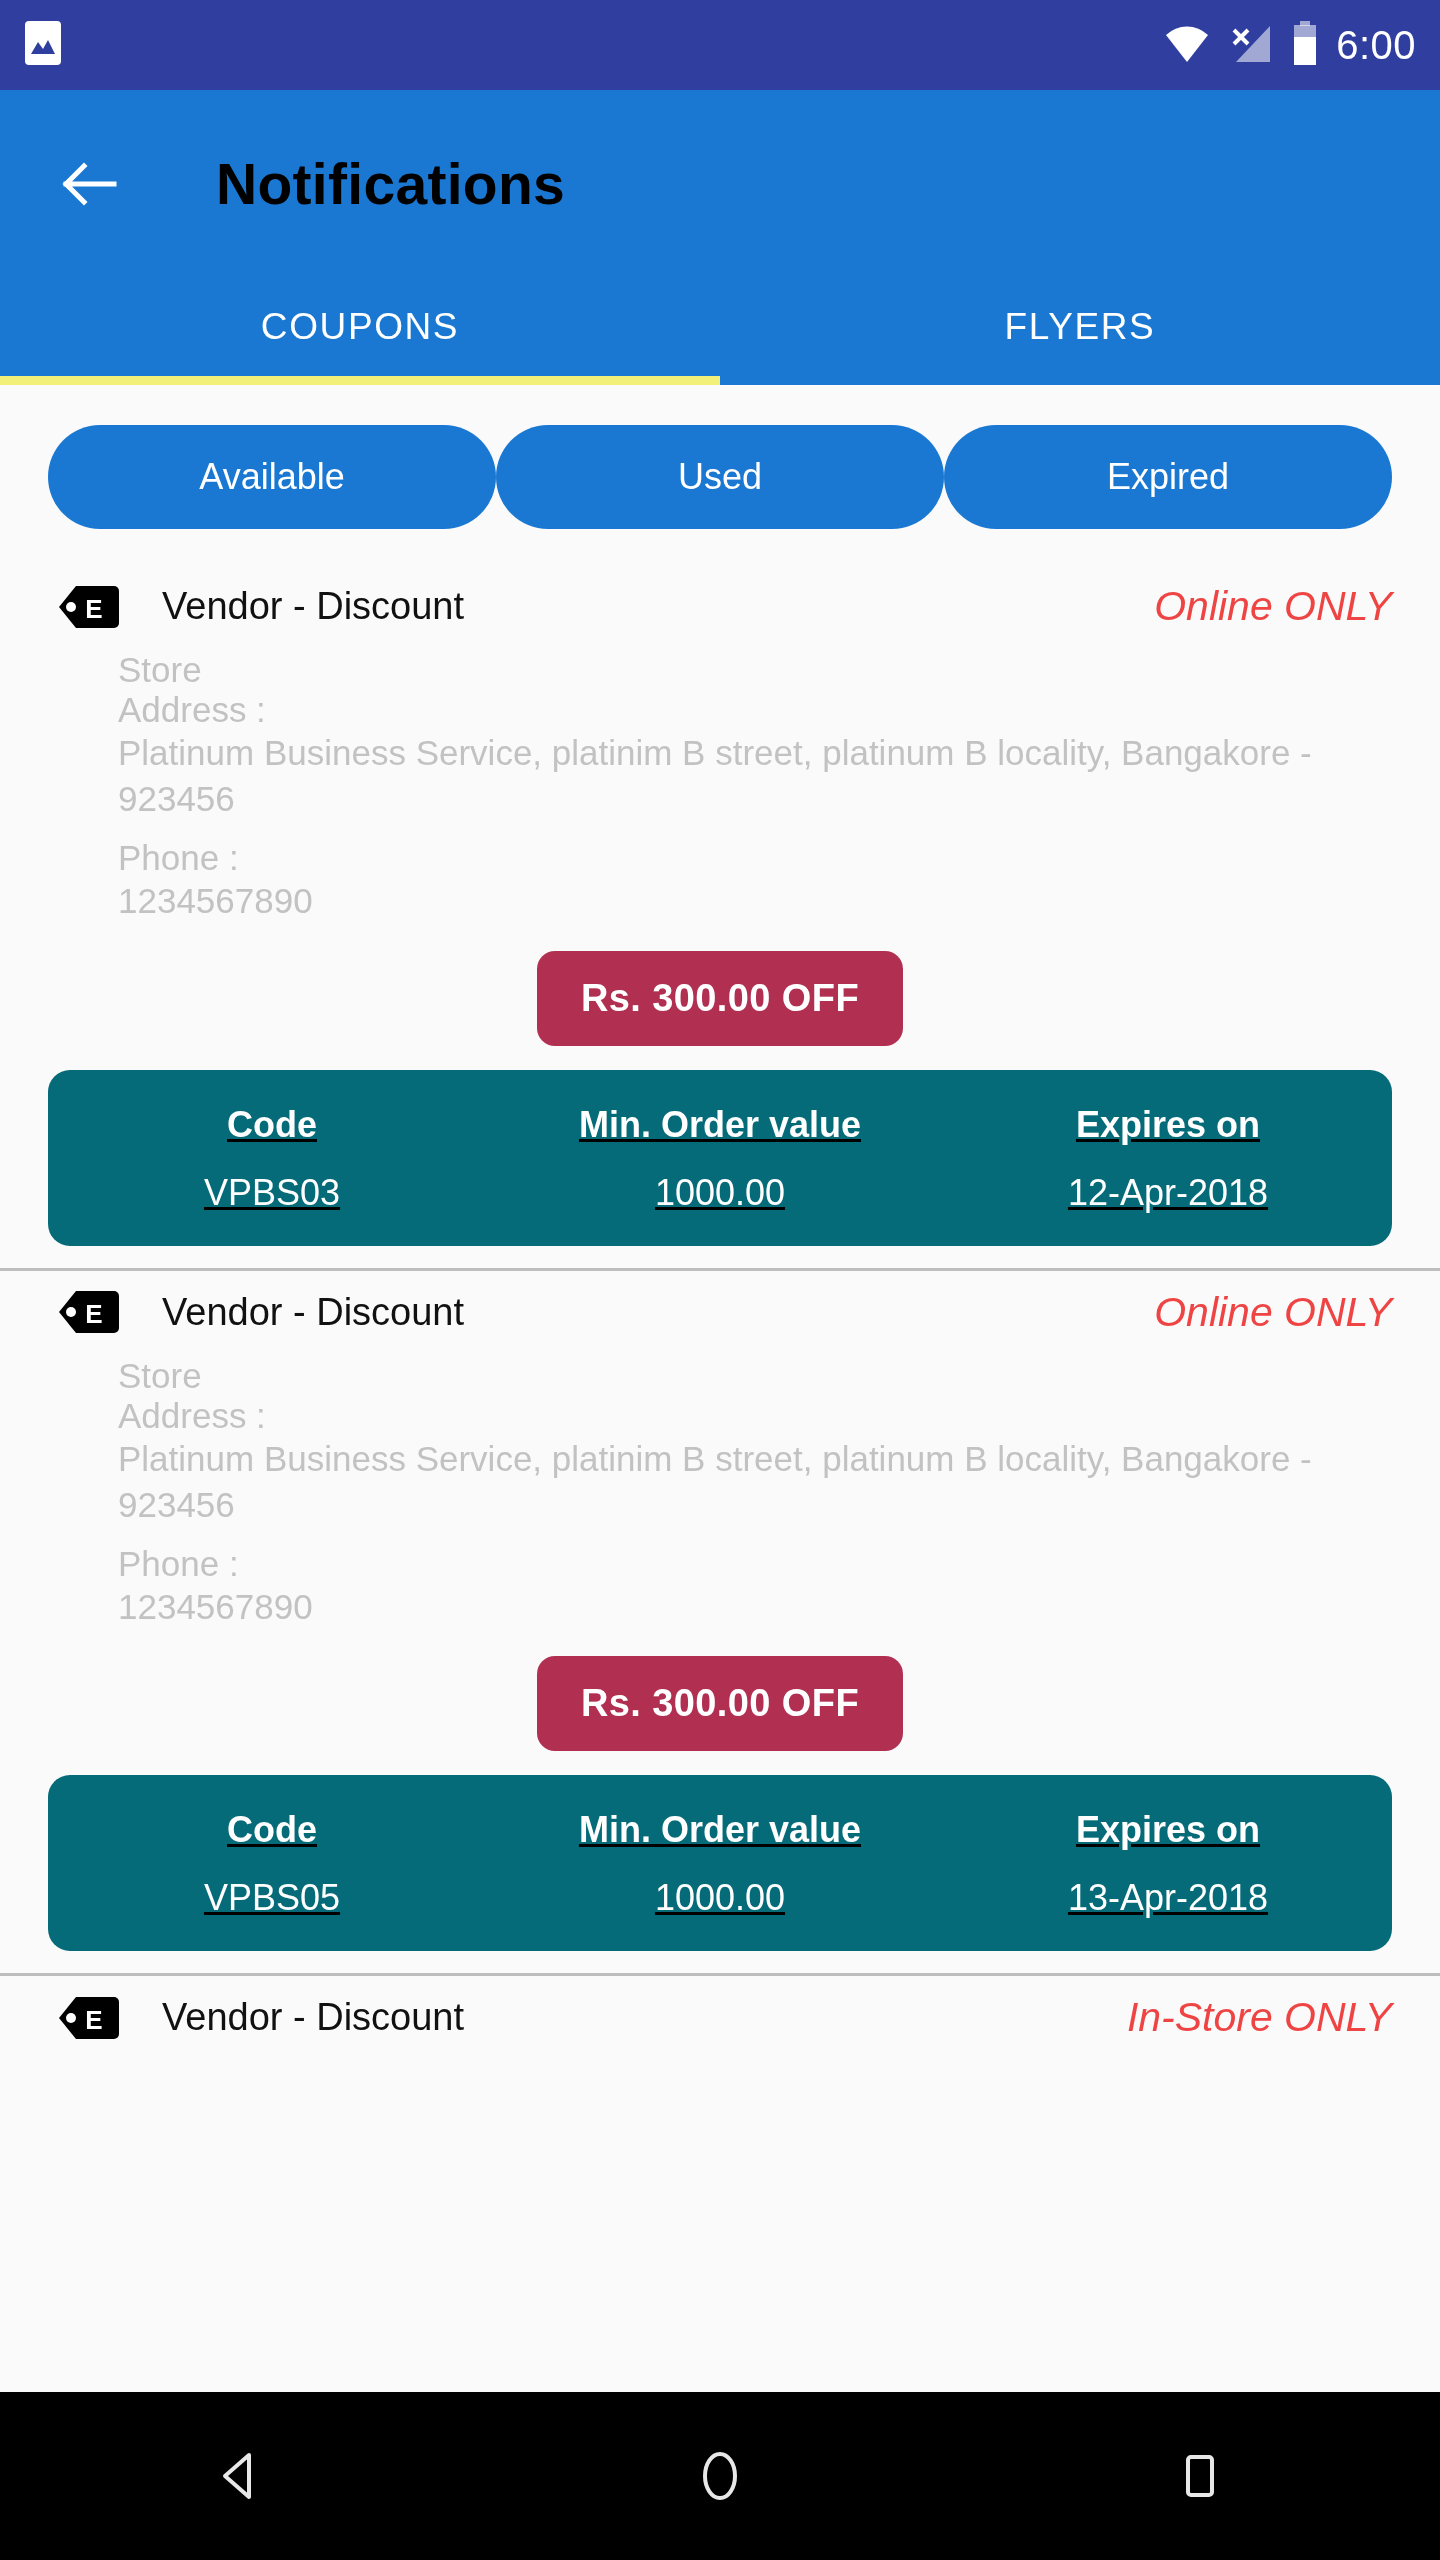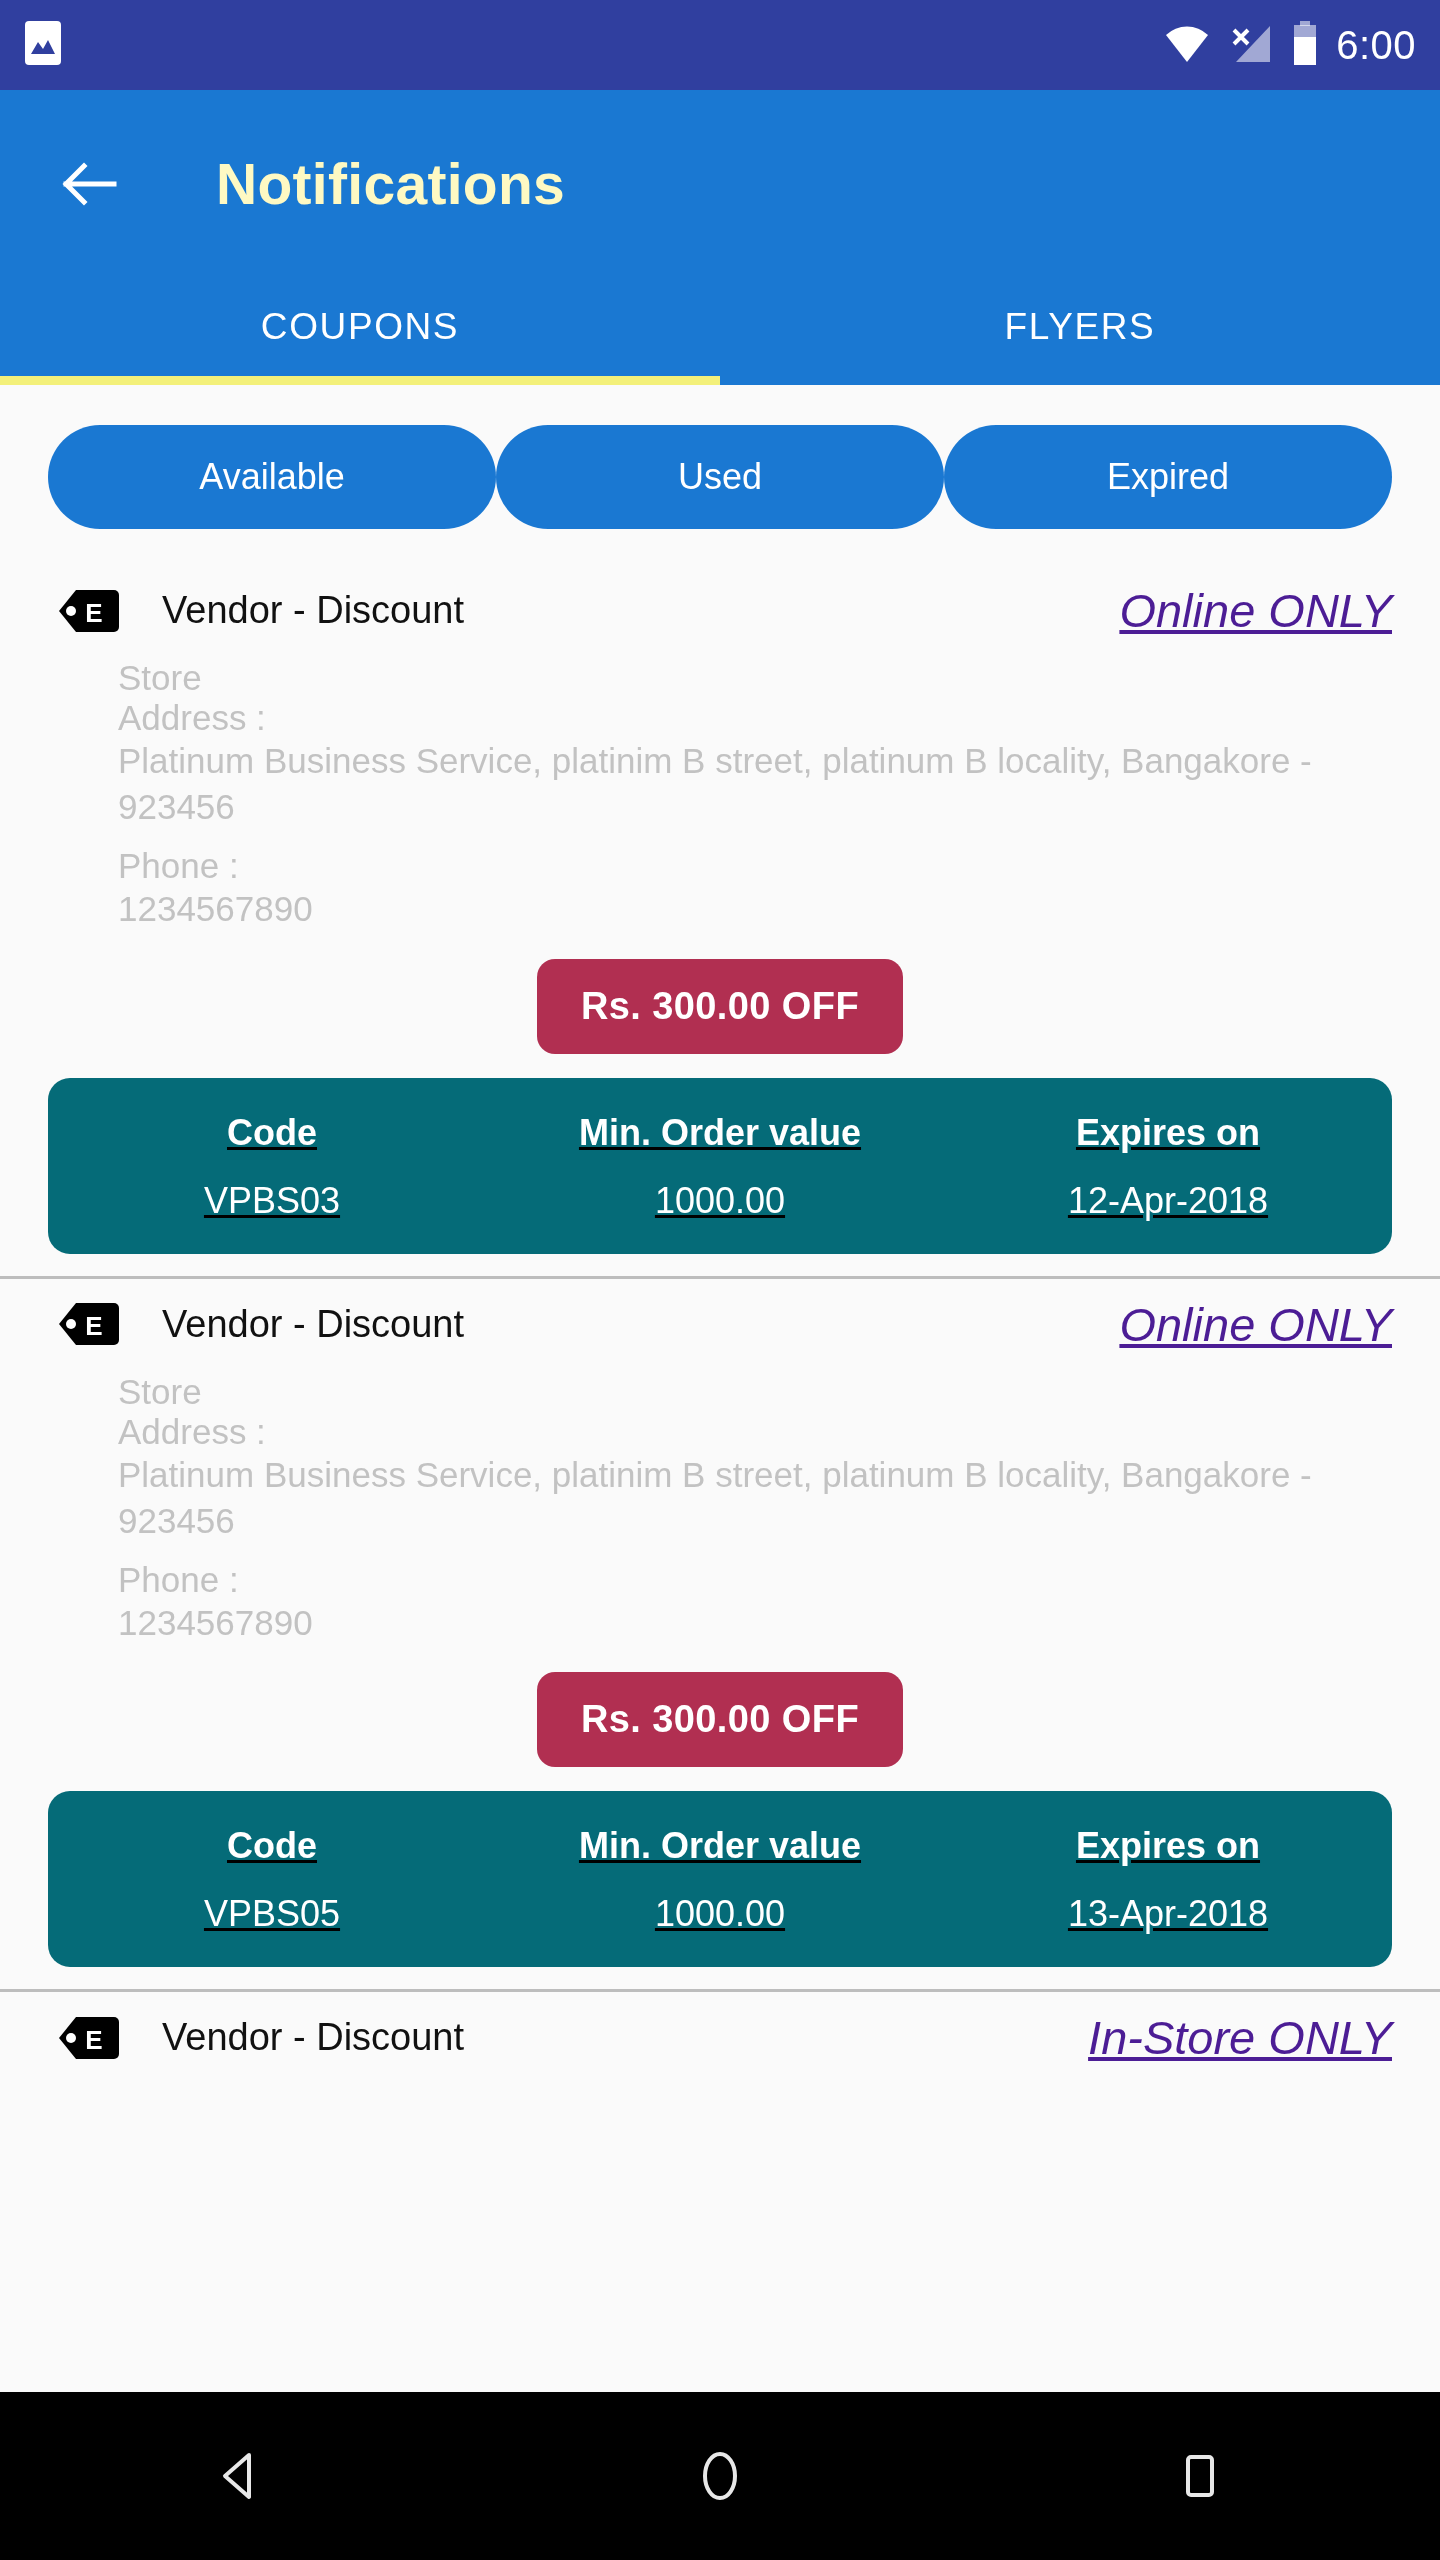--- a/index.html
+++ b/index.html
@@ -21,21 +21,21 @@
   .status-right { display: flex; align-items: center; gap: 18px; }
   .sb-time { color: #fff; font-size: 40px; letter-spacing: 0.5px; }
 
   
   .app-bar { background: #1a78d2; }
   .app-bar-top {
     height: 188px; display: flex; align-items: center; padding-left: 58px;
   }
   .back-arrow { width: 62px; height: 62px; flex: none; cursor: pointer; }
   .app-title {
-    color: #fef9c3; font-size: 57px; font-weight: bold;
+    color: #000000; font-size: 57px; font-weight: bold;
     margin-left: 96px; letter-spacing: 0.3px;
   }
   .tab-bar { height: 98px; display: flex; position: relative; }
   .tab {
     flex: 1; display: flex; align-items: center; justify-content: center;
     color: #ffffff; font-size: 37px; letter-spacing: 1.6px; cursor: pointer;
   }
   .tab-indicator-row { height: 9px; display: flex; }
   .tab-ind { flex: 1; background: transparent; }
   .tab-ind.active { background: #f3f07a; }
@@ -59,21 +59,21 @@
 
   .ci-header {
     display: flex; align-items: center;
     padding: 0 48px 0 58px;
   }
   .tag-icon { width: 62px; height: 44px; flex: none; }
   .vendor-name {
     font-size: 38px; color: #111111; margin-left: 42px;
   }
   .avail-mode {
-    margin-left: auto; font-size: 47px; font-style: italic; color: #4c1d95; text-decoration: underline;
+    margin-left: auto; font-size: 41px; font-style: italic; color: #ef4444;
   }
 
   .info-row {
     display: flex; padding: 0 48px 0 118px; margin-top: 20px; flex-direction: column;
   }
   .info-label {
     font-size: 35px; color: #c2c2c2; flex: none; width: 192px;
   }
   .info-value {
     font-size: 35px; color: #c2c2c2; line-height: 1.32; flex: 1;

